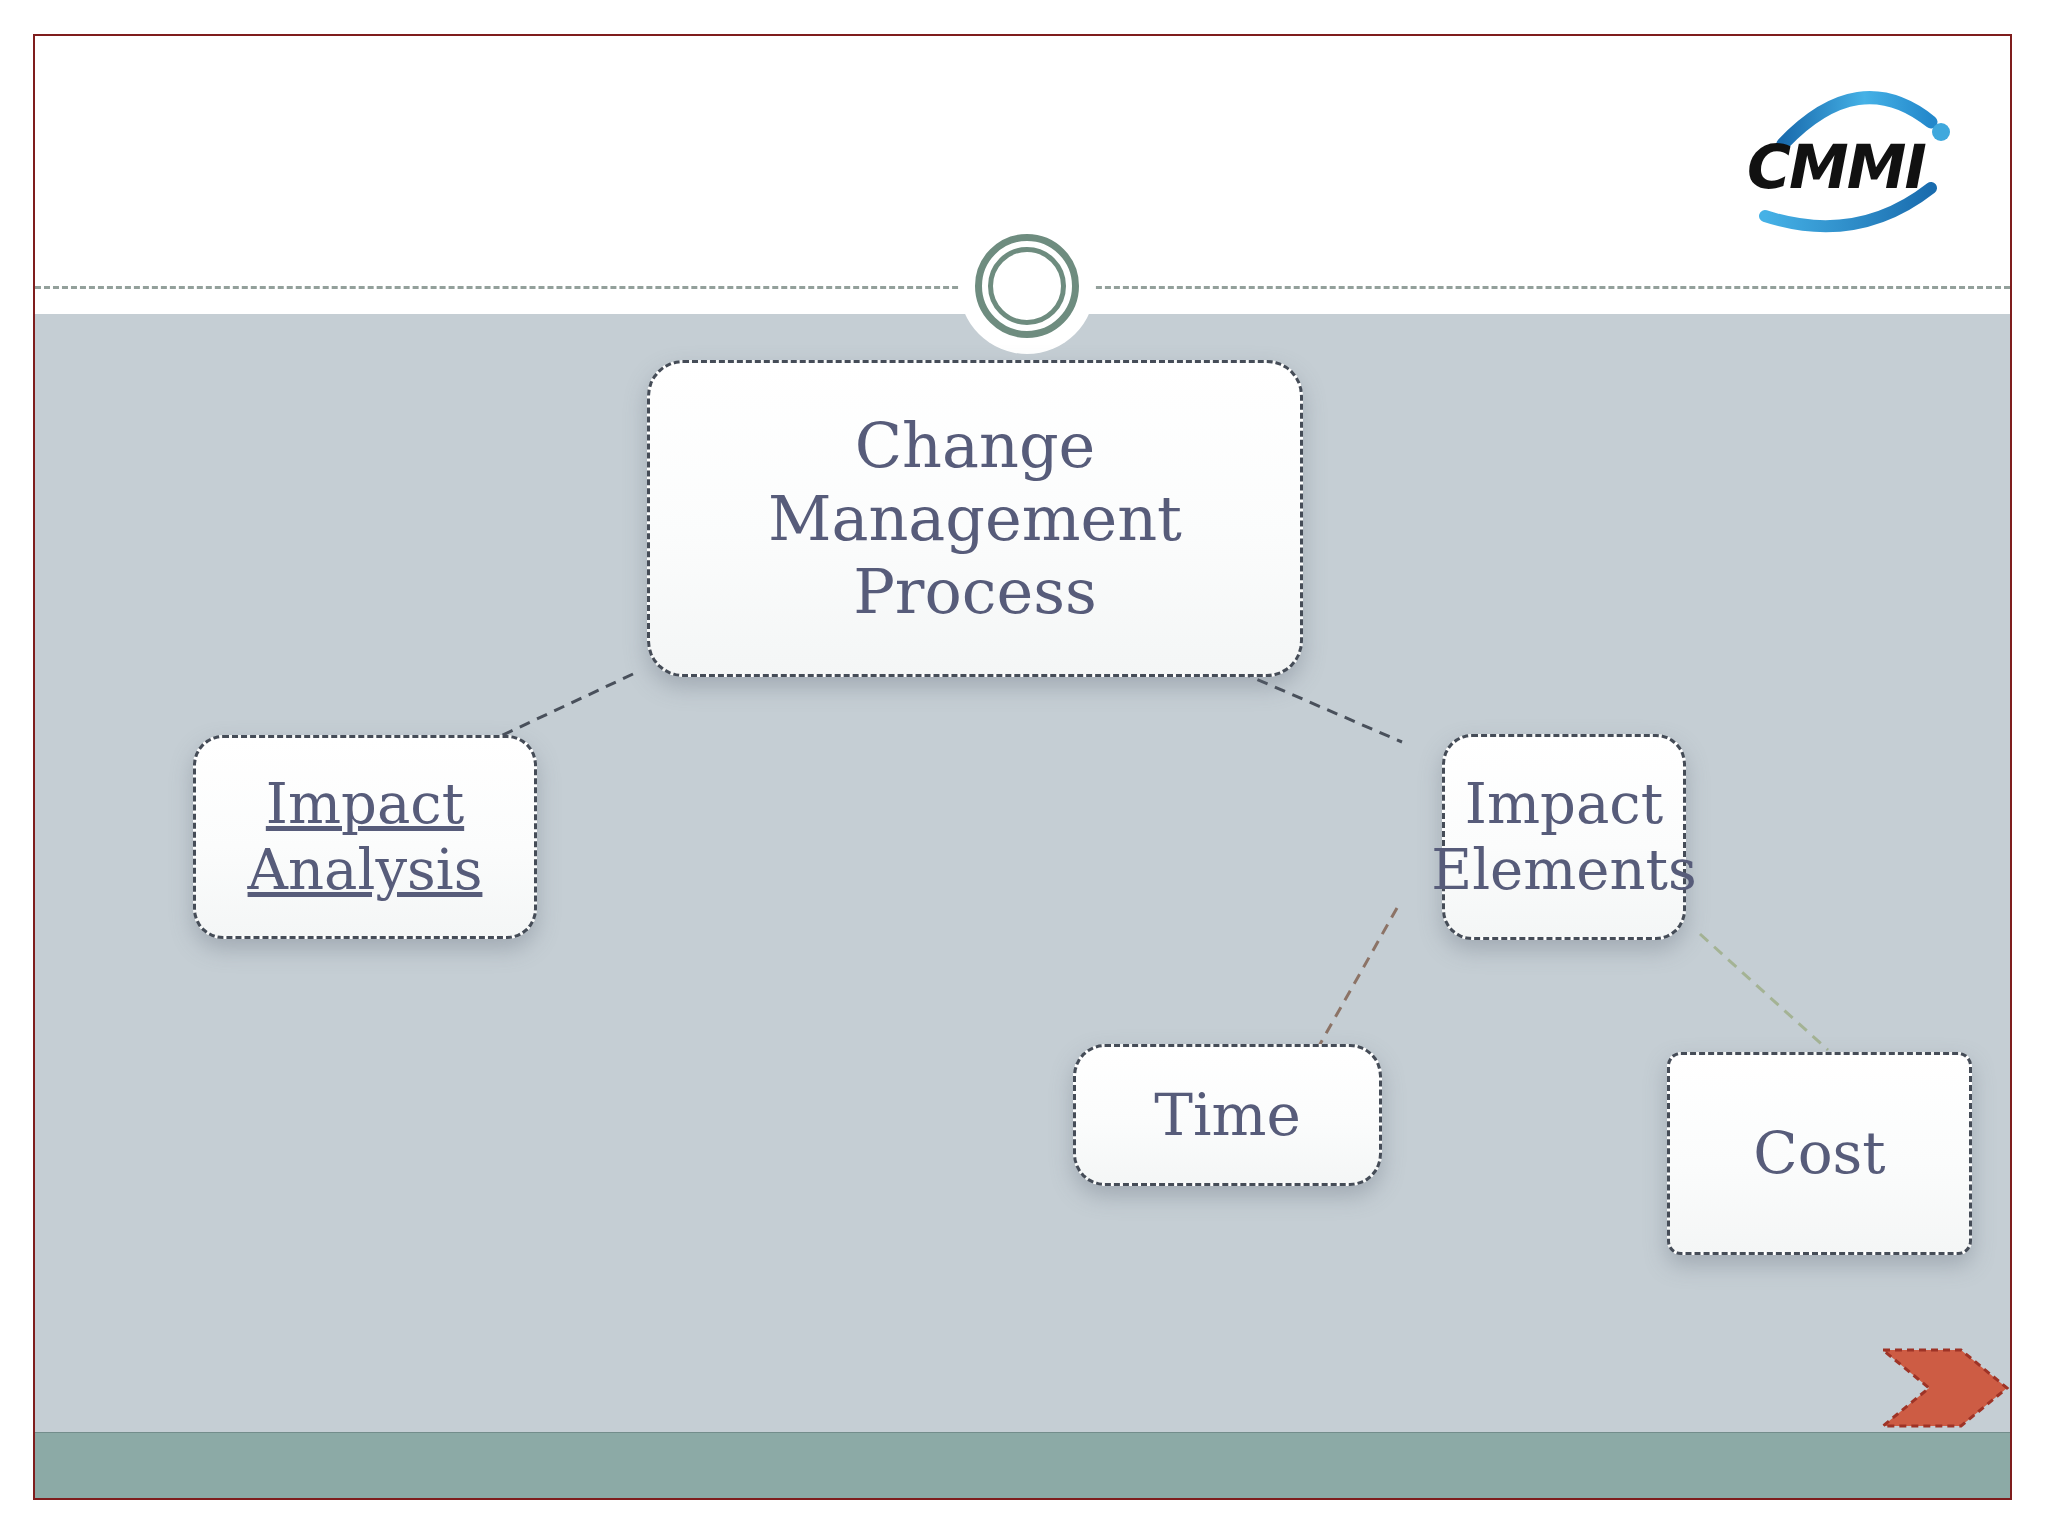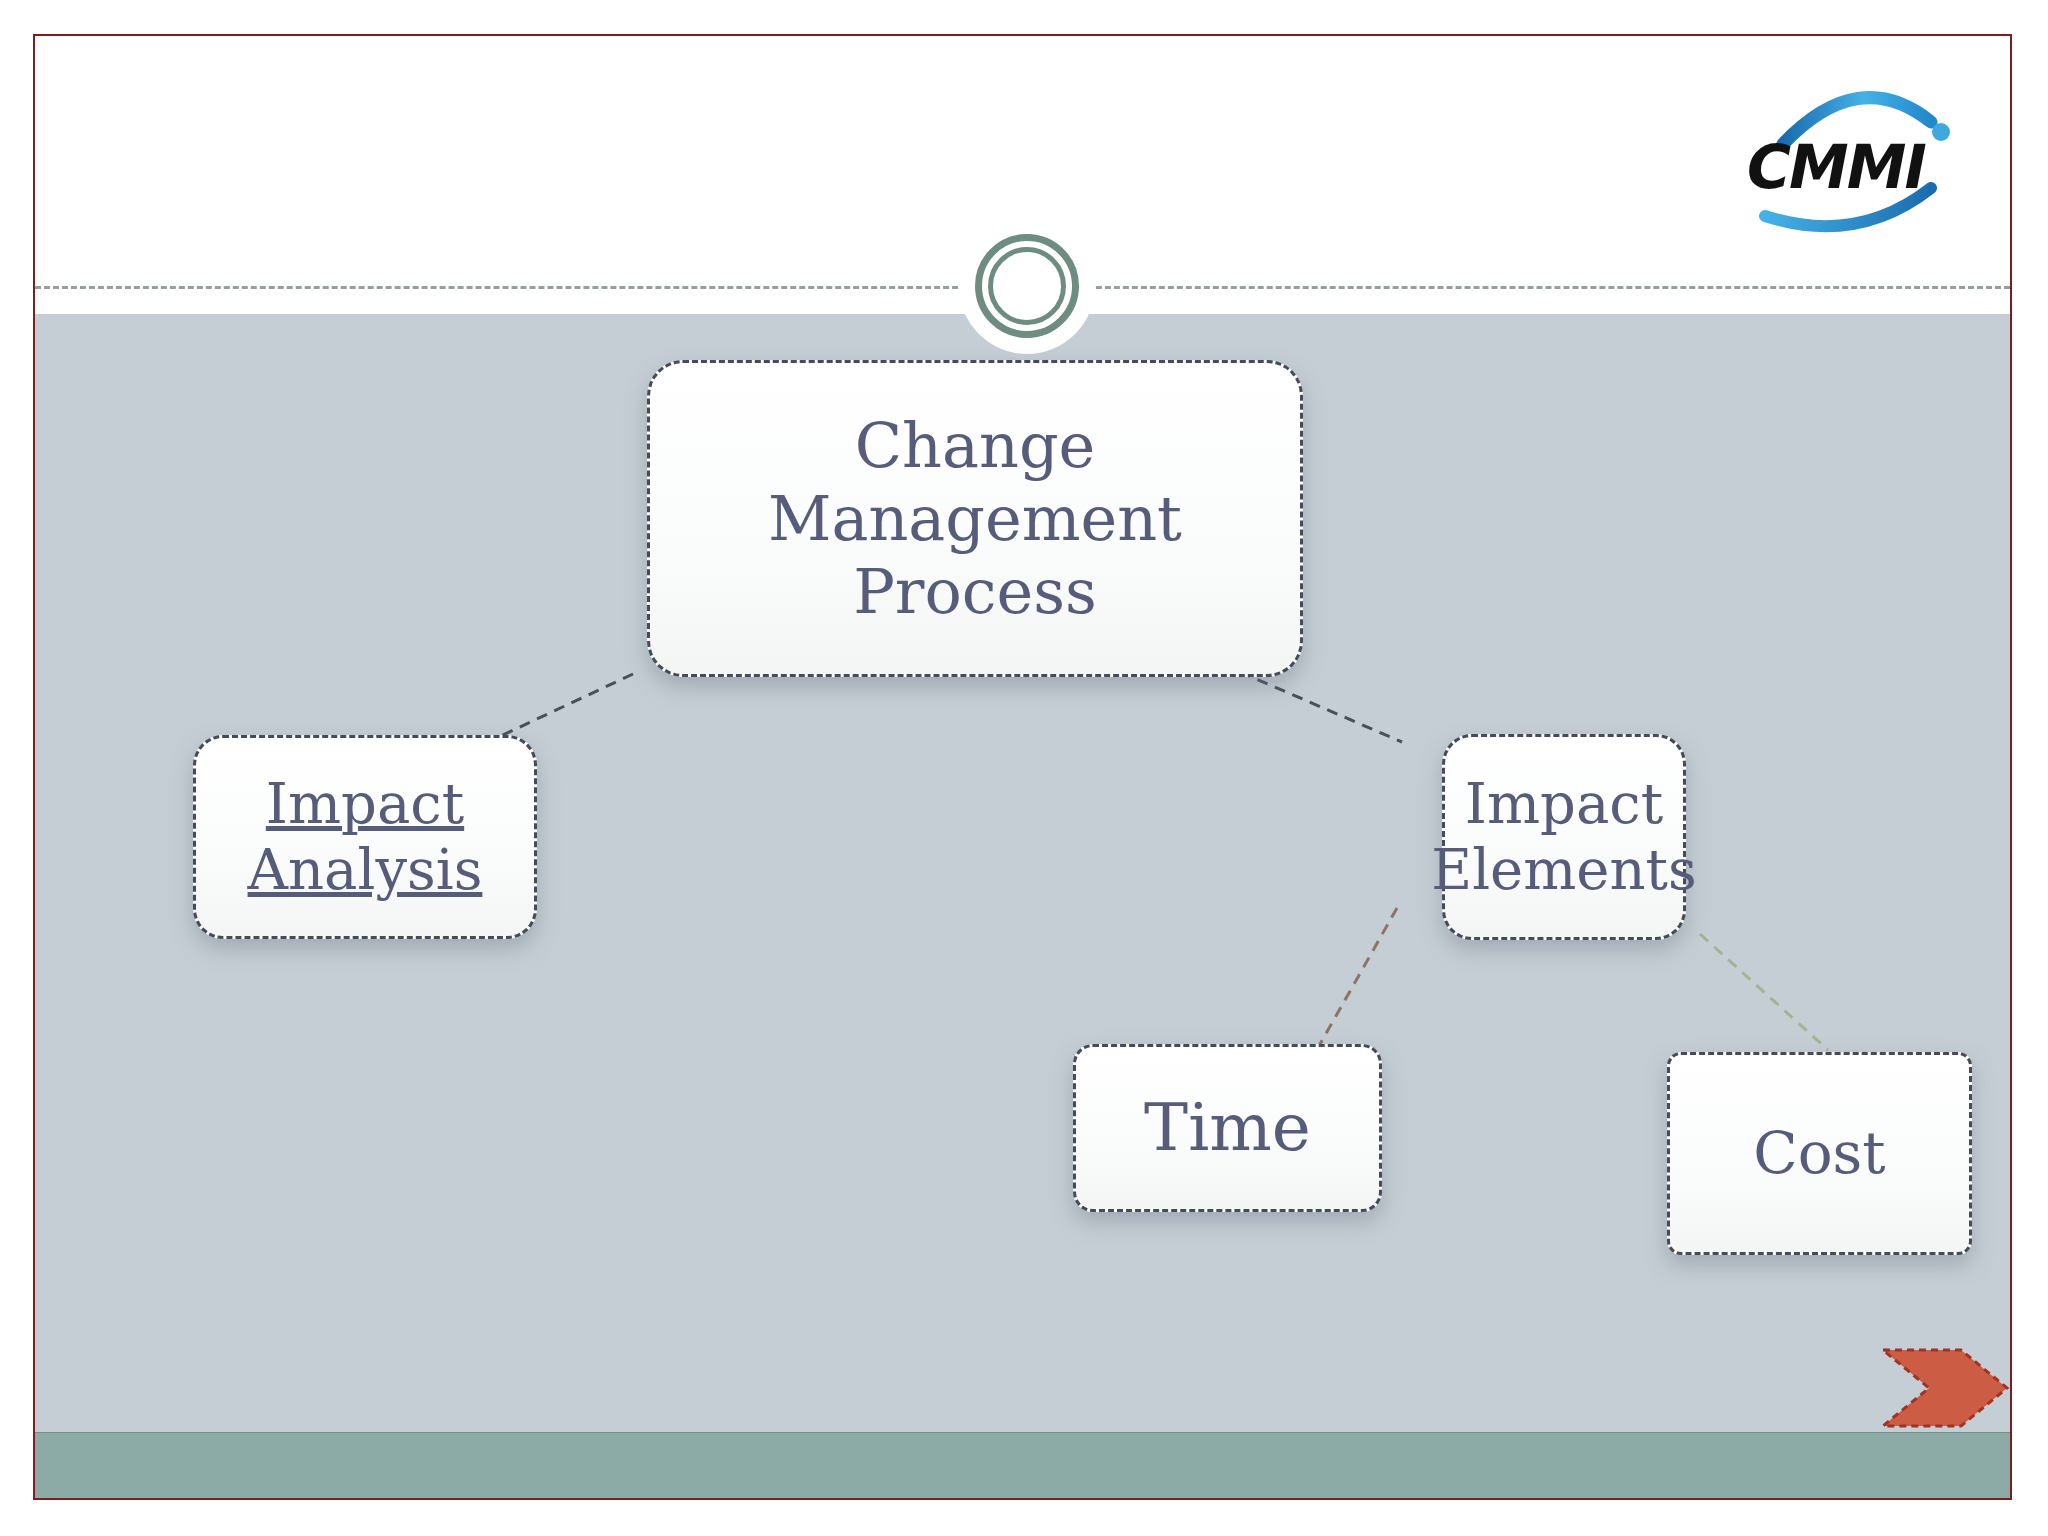--- a/index.html
+++ b/index.html
@@ -147,23 +147,23 @@
     width: 244px;
     height: 206px;
     border-radius: 30px;
     font-size: 56px;
   }
   .node-ie .node-label { max-width: 280px; }
   .node-time {
     left: 990px;
     top: 1008px;
     width: 309px;
-    height: 168px;
-    border-radius: 20px;
-    font-size: 66px;
+    height: 142px;
+    border-radius: 32px;
+    font-size: 58px;
   }
   .node-cost {
     left: 1584px;
     top: 1016px;
     width: 305px;
     height: 203px;
     border-radius: 14px;
     font-size: 58px;
   }
   

